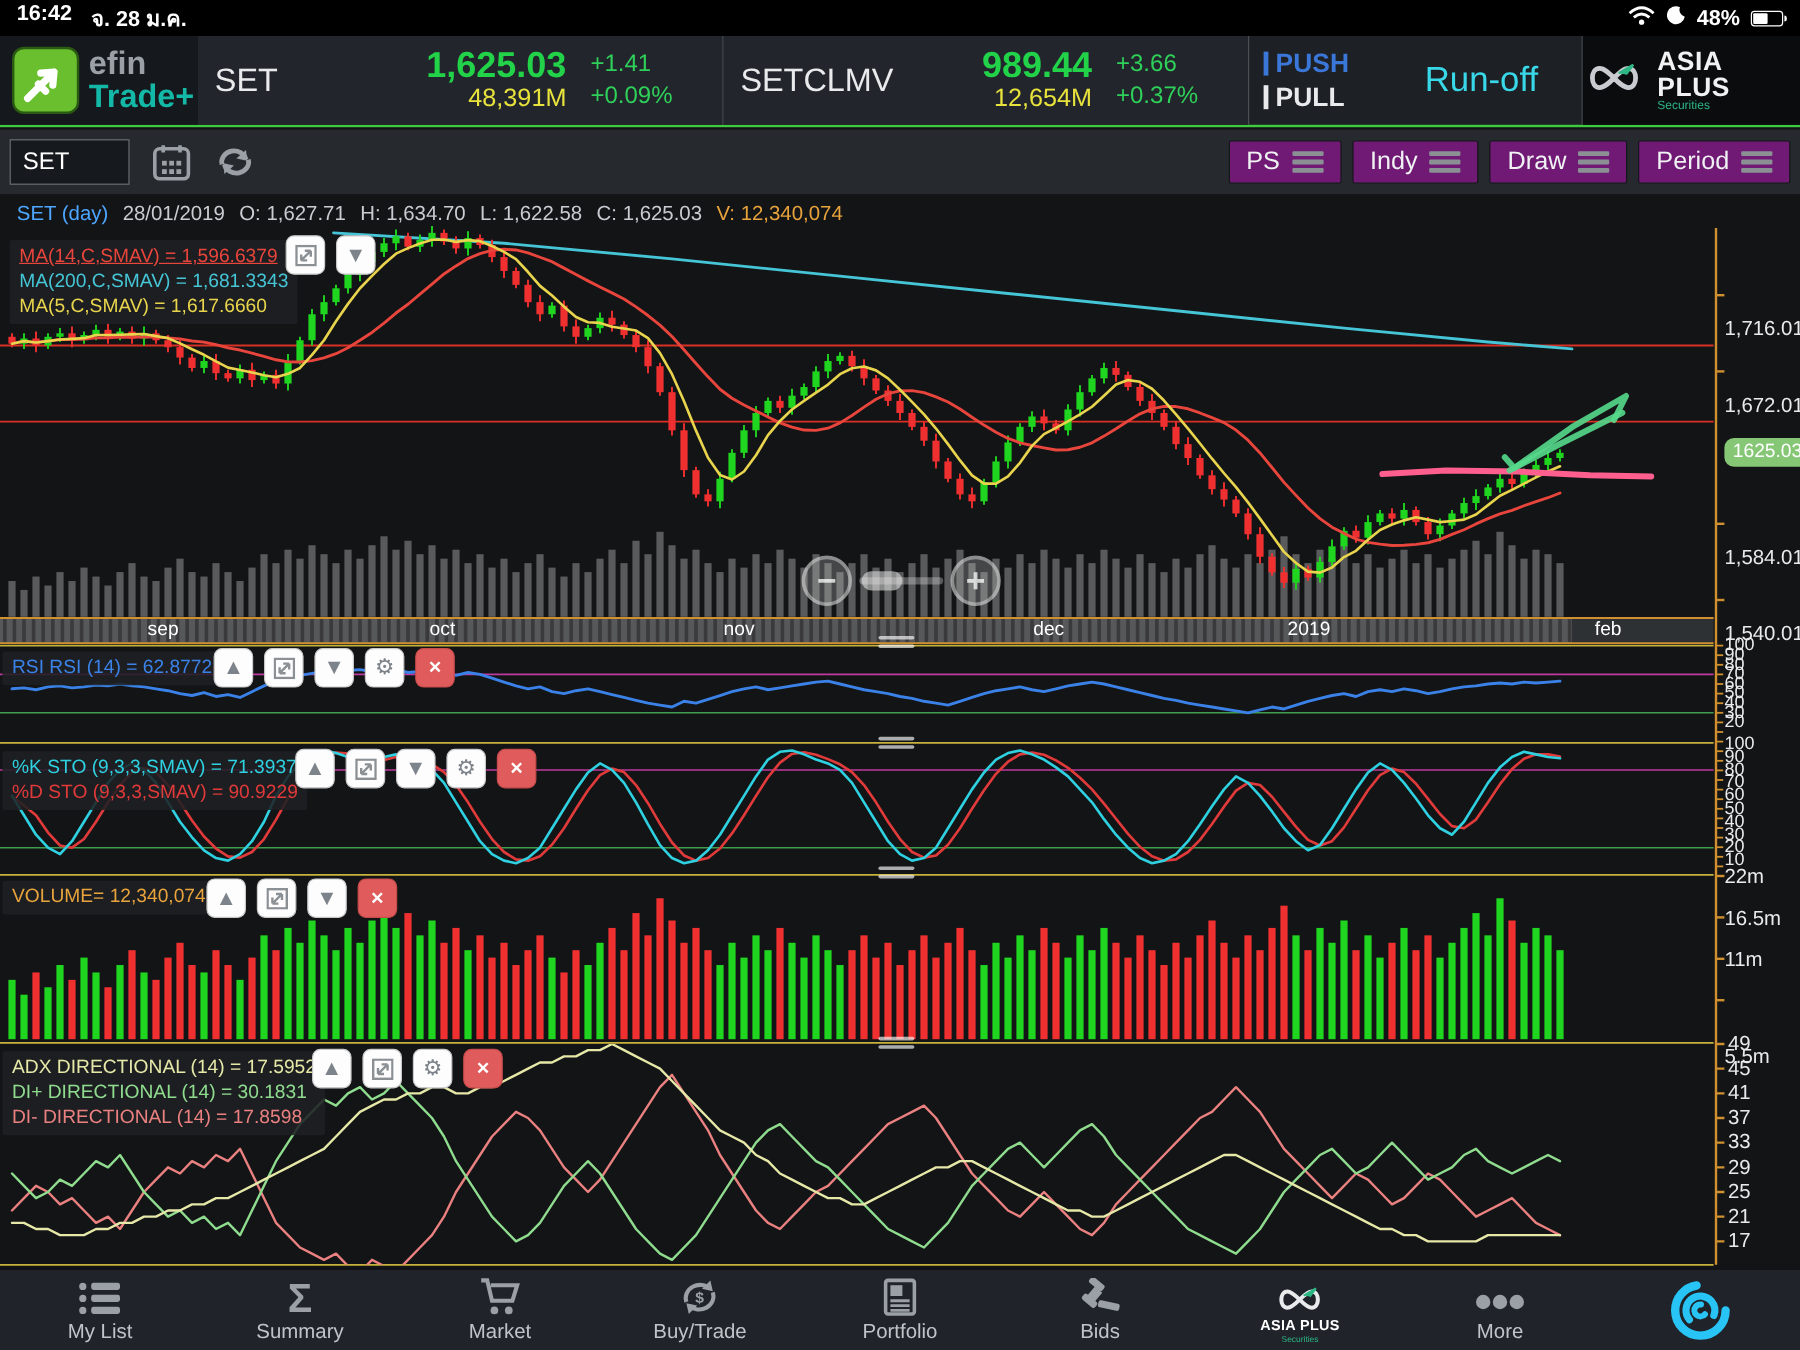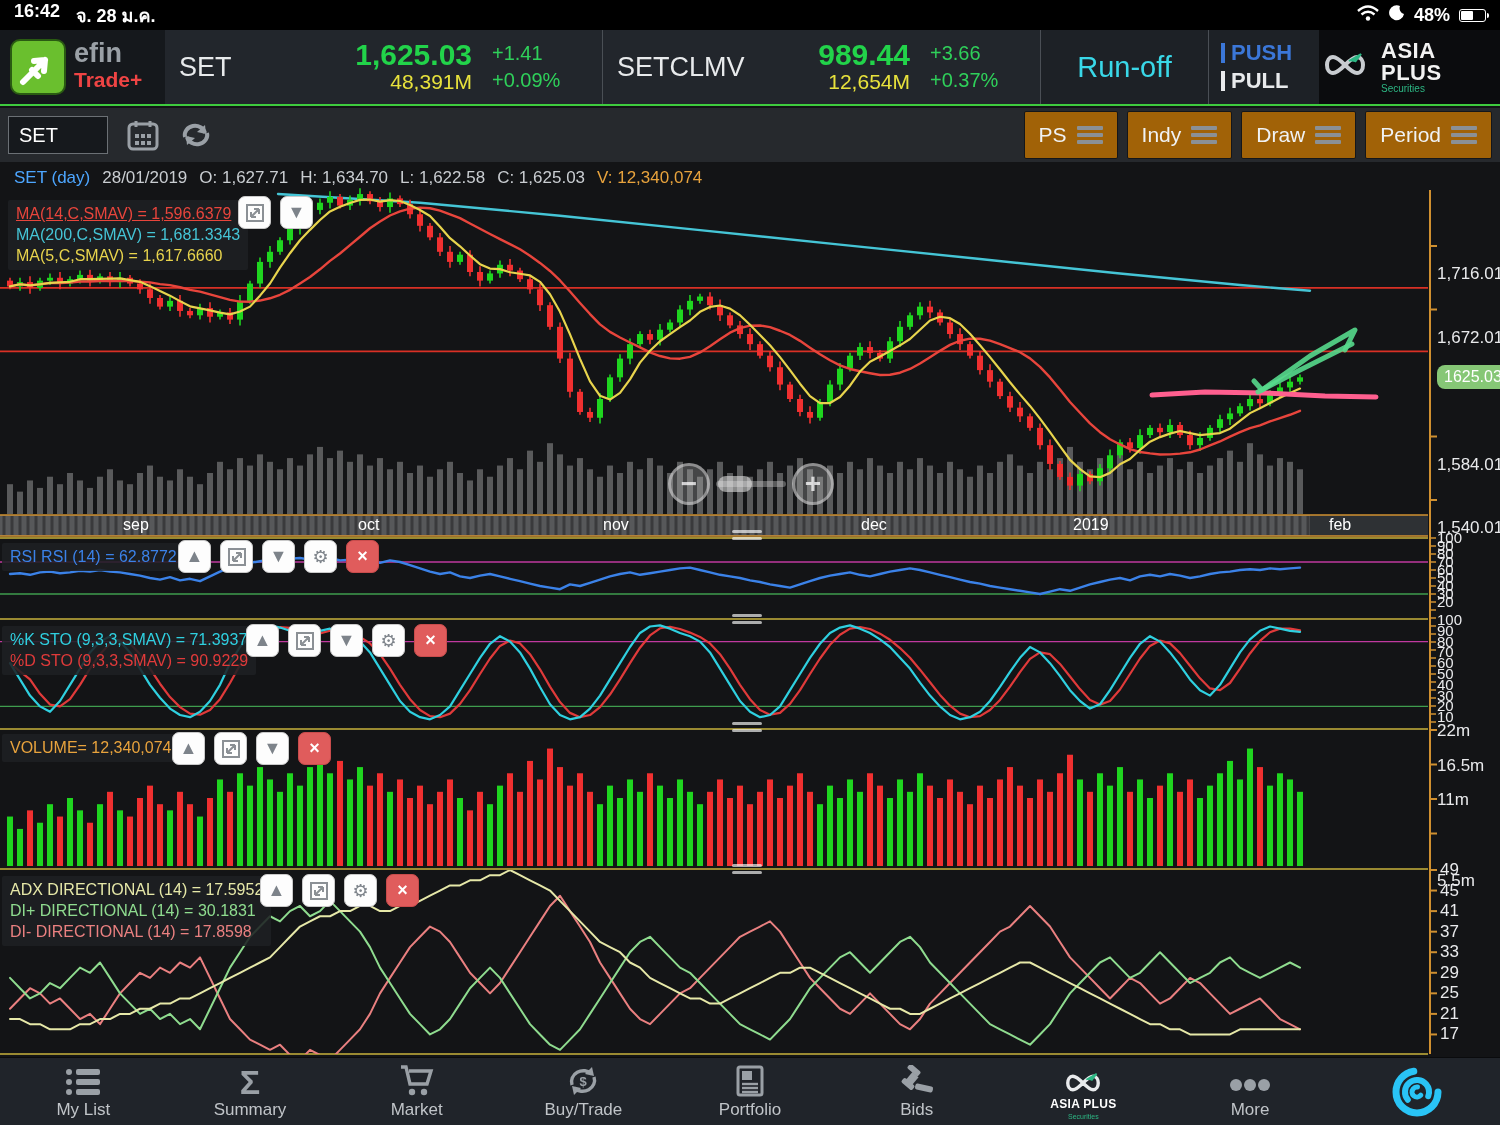--- a/index.html
+++ b/index.html
@@ -15,21 +15,21 @@
   .battery { width:27px; height:13px; border:1.5px solid #fff; border-radius:3px; position:relative; }
   .battery .fill { position:absolute; left:1px; top:1px; bottom:1px; width:48%; background:#fff; border-radius:1px; }
   .battery:after { content:""; position:absolute; right:-4px; top:3px; width:2.5px; height:5px; background:#fff; border-radius:0 2px 2px 0; }
 
   
   #header { position:absolute; top:30px; left:0; width:1500px; height:76px; background:#1d2126; border-bottom:2px solid #3ecb3e; display:flex; }
   .logo-wrap { width:165px; display:flex; align-items:center; padding-left:10px; gap:8px; background:#15181c; }
   .logo-square { width:56px; height:56px; background:#6abf2e; border-radius:10px; position:relative; border:2px solid #2a5b12; }
   .logo-square svg { position:absolute; left:7px; top:7px; }
   .logo-text .l1 { color:#9aa0a6; font-size:27px; font-weight:bold; line-height:26px; }
-  .logo-text .l2 { color:#ef4444; font-size:21px; font-weight:bold; line-height:28px; }
+  .logo-text .l2 { color:#14b8a6; font-size:27px; font-weight:bold; line-height:28px; }
   .idx-block { width:438px; background:#22262c; display:flex; align-items:center; padding:0 14px; border-right:1px solid #4a4f55; }
   .idx-name { color:#e8eaec; font-size:27px; width:150px; }
   .idx-mid { flex:1; text-align:right; padding-right:20px; }
   .idx-val { font-size:30px; font-weight:bold; color:#22d34a; line-height:30px; }
   .idx-vol { font-size:21px; color:#e8e23c; line-height:24px; }
   .idx-chg { width:96px; text-align:left; }
   .idx-chg div { color:#2fd05a; font-size:20px; line-height:27px; }
   #runoff-seg { width:168px; display:flex; align-items:center; justify-content:center; border-right:1px solid #4a4f55; }
   #runoff-seg span { color:#39d8e8; font-size:29px; }
   #pushpull { width:110px; display:flex; flex-direction:column; justify-content:center; gap:2px; padding-left:12px; }
@@ -39,21 +39,21 @@
   .pp-pull { color:#e8eaec; } .pp-pull-bar { background:#e8eaec; }
   #brand-seg { flex:1; background:#0b0c0e; display:flex; align-items:center; justify-content:center; gap:10px; }
   .brand-text .bt1 { color:#f2f2f2; font-size:22px; font-weight:bold; letter-spacing:0.5px; line-height:22px; }
   .brand-text .bt2 { color:#2db784; font-size:10px; line-height:10px; }
 
   
   #toolbar { position:absolute; top:108px; left:0; width:1500px; height:54px; background:#26292d; display:flex; align-items:center; padding:0 8px; }
   #symbol-input { width:100px; height:38px; background:#16191d; border:1px solid #6b7075; color:#fff; font-size:20px; padding:0 10px; }
   .tb-icon { margin-left:18px; color:#9aa0a6; display:flex; align-items:center; }
   #toolbar .spacer { flex:1; }
-  .tb-btn { height:48px; background:#a16207; border:1px solid #14161a; border-radius:2px; color:#f0f2f4; font-size:21px;
+  .tb-btn { height:36px; background:#701a75; border:1px solid #14161a; border-radius:2px; color:#f0f2f4; font-size:21px;
     display:flex; align-items:center; gap:10px; padding:0 14px; margin-left:9px; }
   .burger { display:inline-block; width:26px; }
   .burger div { height:4px; background:#8b9095; margin:3px 0; border-radius:1px; }
 
   
   #chart { position:absolute; top:162px; left:0; width:1500px; height:895px; background:#131416; }
   #chart-svg { position:absolute; left:0; top:0; }
   #ohlc-row { position:absolute; left:14px; top:6px; font-size:17px; color:#c9cdd1; display:flex; gap:12px; white-space:nowrap; z-index:5;}
   #ohlc-row .sym { color:#4da6ff; }
   #ohlc-row .vol { color:#e8a33d; }
@@ -140,32 +140,32 @@
       <div class="idx-name">SETCLMV</div>
       <div class="idx-mid">
         <div class="idx-val">989.44</div>
         <div class="idx-vol">12,654M</div>
       </div>
       <div class="idx-chg">
         <div>+3.66</div>
         <div>+0.37%</div>
       </div>
     </div>
-    <div id="runoff-seg">
-      <span>Run-off</span>
-    </div>
     <div id="pushpull">
       <div class="pp-row pp-push">
           <span class="pp-bar pp-push-bar"></span>
           <span>PUSH</span>
         </div>
       <div class="pp-row pp-pull">
           <span class="pp-bar pp-pull-bar"></span>
           <span>PULL</span>
         </div>
+    </div>
+    <div id="runoff-seg">
+      <span>Run-off</span>
     </div>
     <div id="brand-seg">
       <span>
         <svg width="52" height="28" viewBox="0 0 52 28">
             <path d="M14 6 C6 6 6 22 14 22 C22 22 30 6 38 6 C46 6 46 22 38 22 C30 22 22 6 14 6 Z" fill="none" stroke="#c8ccd0" stroke-width="4"></path>
             <path d="M30 10 L42 3 L36 11" fill="#2db784" stroke="#2db784" stroke-width="2"></path>
           </svg>
       </span>
       <span class="brand-text">
         <div class="bt1">ASIA PLUS</div>

